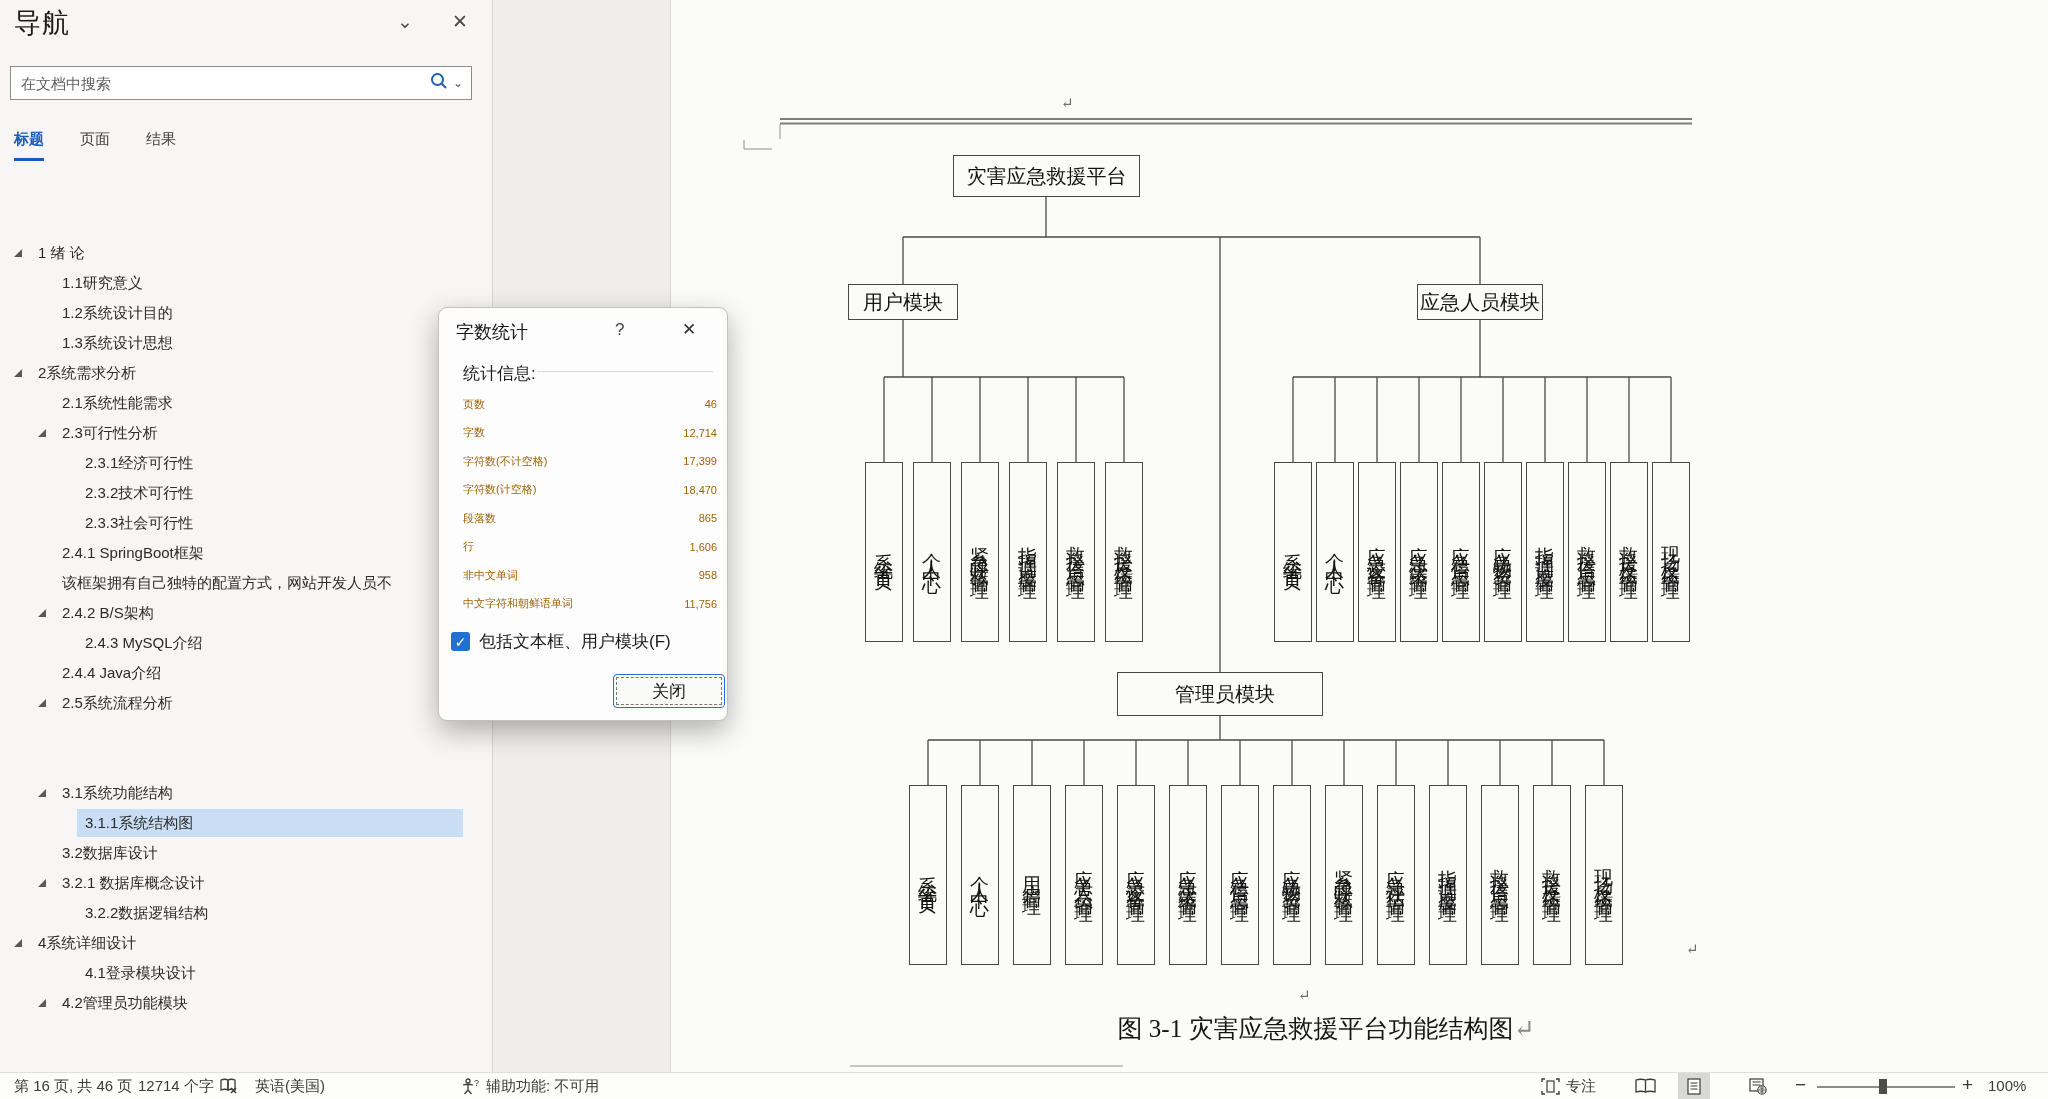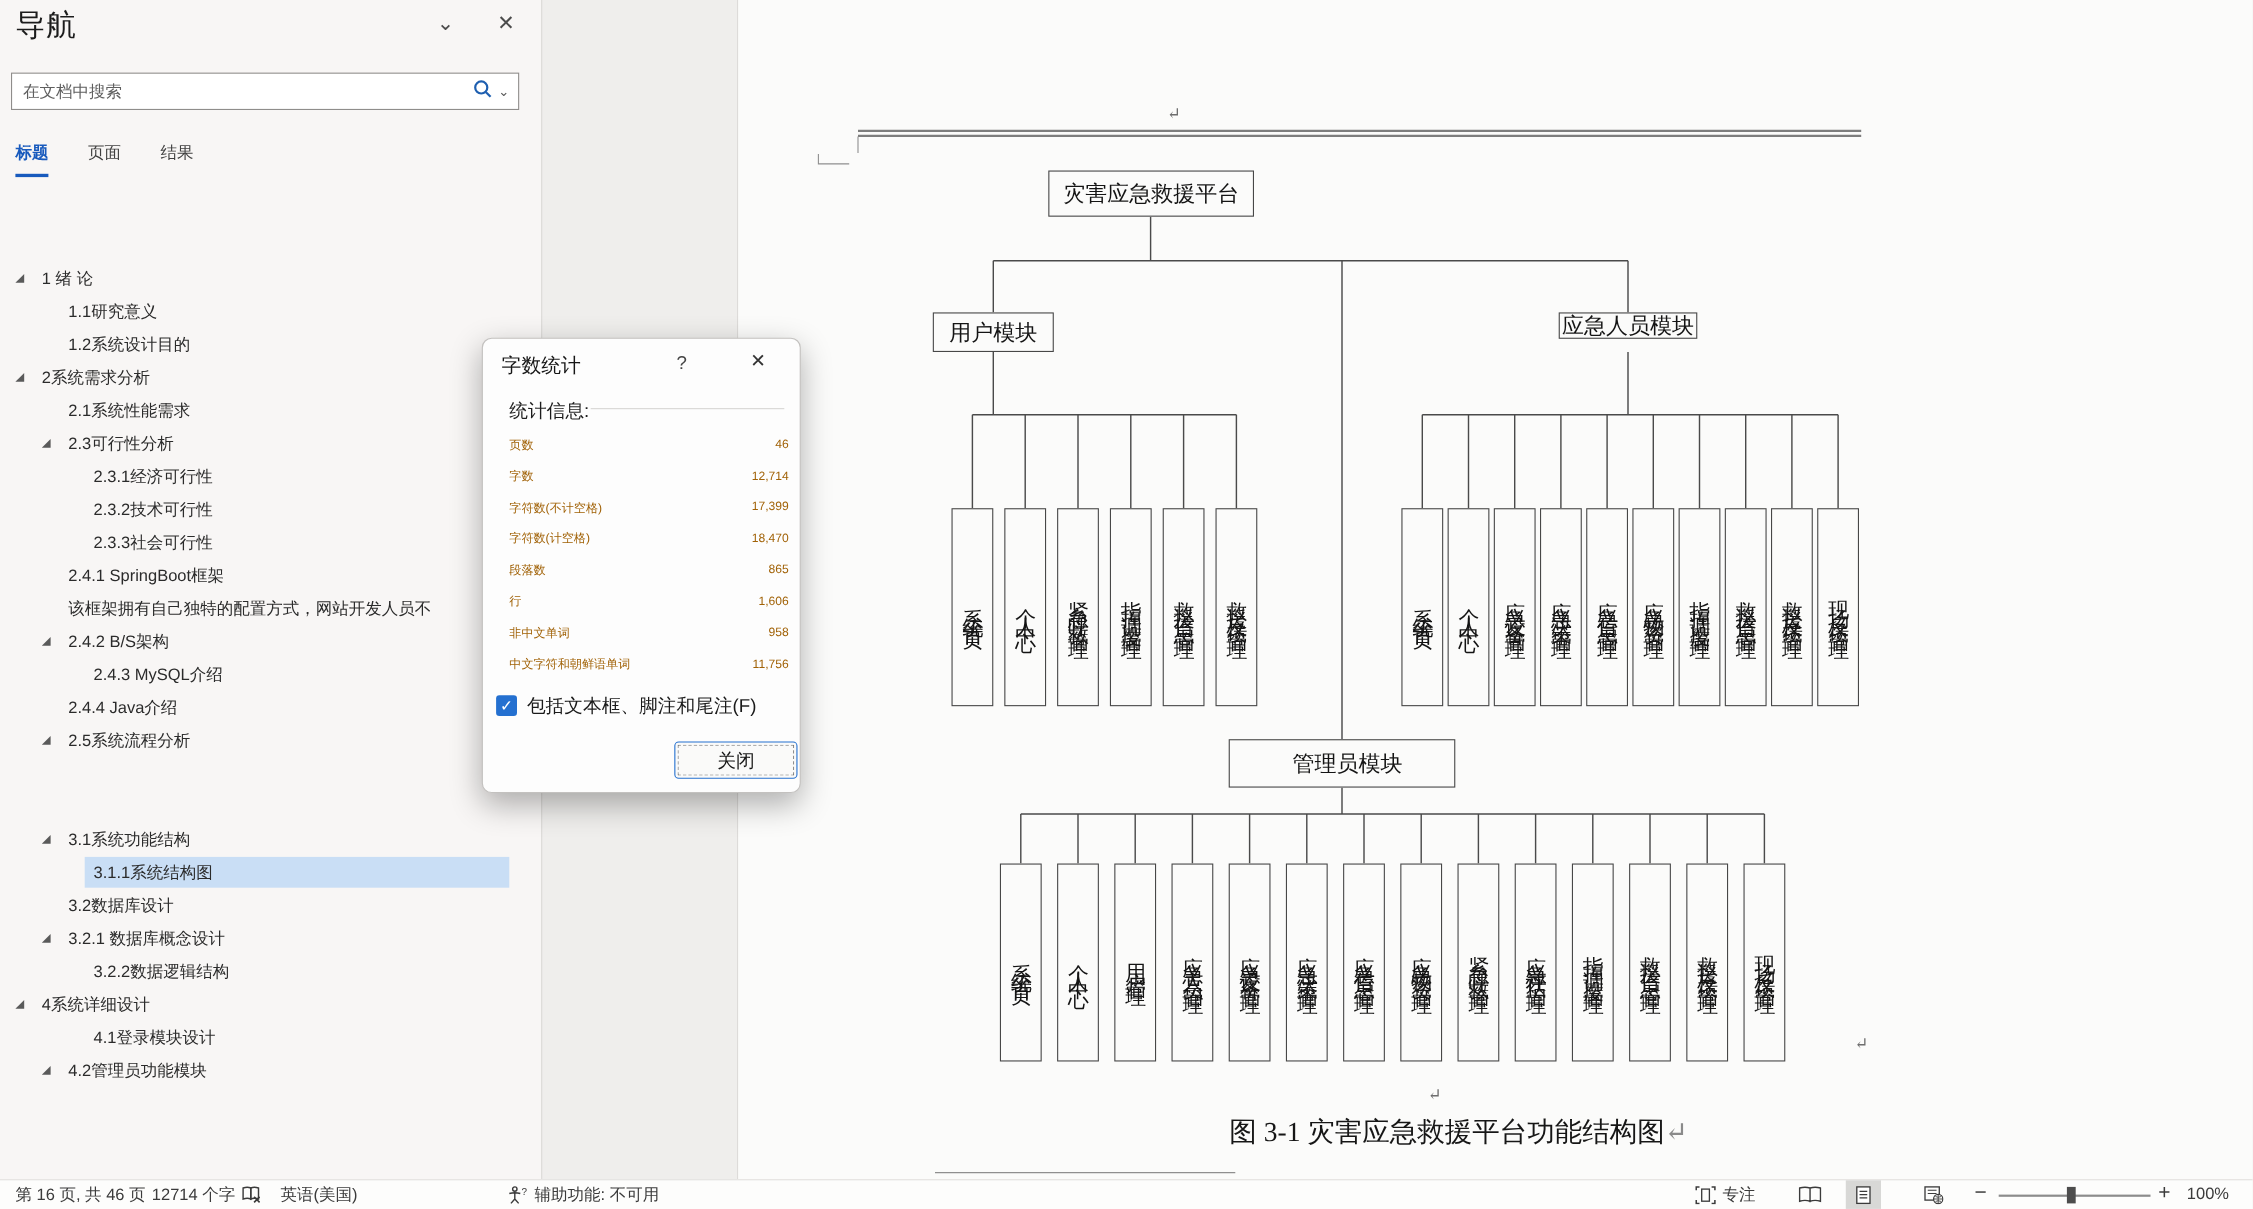--- a/index.html
+++ b/index.html
@@ -139,21 +139,21 @@
     </div>
     <div class="cbox leaf" style="left: 1009px; top: 462px; width: 38px; height: 180px;">
       <span>指挥调度管理</span>
     </div>
     <div class="cbox leaf" style="left: 1057px; top: 462px; width: 38px; height: 180px;">
       <span>救援信息管理</span>
     </div>
     <div class="cbox leaf" style="left: 1105px; top: 462px; width: 38px; height: 180px;">
       <span>救援反馈管理</span>
     </div>
-    <div class="cbox" style="left: 1417px; top: 284px; width: 126px; height: 24px;">
+    <div class="cbox" style="left: 1417px; top: 284px; width: 126px; height: 36px;">
       <span>应急人员模块</span>
     </div>
     <div class="cbox leaf" style="left: 1274px; top: 462px; width: 38px; height: 180px;">
       <span>系统首页</span>
     </div>
     <div class="cbox leaf" style="left: 1316px; top: 462px; width: 38px; height: 180px;">
       <span>个人中心</span>
     </div>
     <div class="cbox leaf" style="left: 1358px; top: 462px; width: 38px; height: 180px;">
       <span>应急设备管理</span>
@@ -259,20 +259,23 @@
       <div class="tree-row lvl0">
         <span class="tri"></span>
         <span class="lb">1 绪  论</span>
       </div>
       <div class="tree-row lvl1">
         <span class="lb">1.1研究意义</span>
       </div>
       <div class="tree-row lvl1">
         <span class="lb">1.2系统设计目的</span>
       </div>
+      <div class="tree-row lvl1">
+        <span class="lb">1.3系统设计思想</span>
+      </div>
       <div class="tree-row lvl0">
         <span class="tri"></span>
         <span class="lb">2系统需求分析</span>
       </div>
       <div class="tree-row lvl1">
         <span class="lb">2.1系统性能需求</span>
       </div>
       <div class="tree-row lvl1">
         <span class="tri"></span>
         <span class="lb">2.3可行性分析</span>
@@ -373,21 +376,21 @@
         <span>非中文单词</span>
         <span class="wc-value">958</span>
       </div>
       <div class="wc-row">
         <span>中文字符和朝鲜语单词</span>
         <span class="wc-value">11,756</span>
       </div>
     </div>
   <div class="dlg-check">
     <span class="cbx">✓</span>
-    <span class="cbx-label">包括文本框、脚注和尾注(F)</span>
+    <span class="cbx-label">包括文本框、用户模块(F)</span>
   </div>
   <button class="dlg-btn">关闭</button>
 </div>
 
 <div class="statusbar">
   <span class="sb" style="left:14px">第 16 页, 共 46 页</span>
   <span class="sb" style="left:138px">12714 个字</span>
   <span class="sb" style="left:220px;top:5px">
     <svg width="18" height="17" viewBox="0 0 18 17">
         <path d="M1 2 Q5 0.5 8 2 V12 Q5 10.5 1 12 Z" fill="none" stroke="#3b3b3b" stroke-width="1.3"></path>

